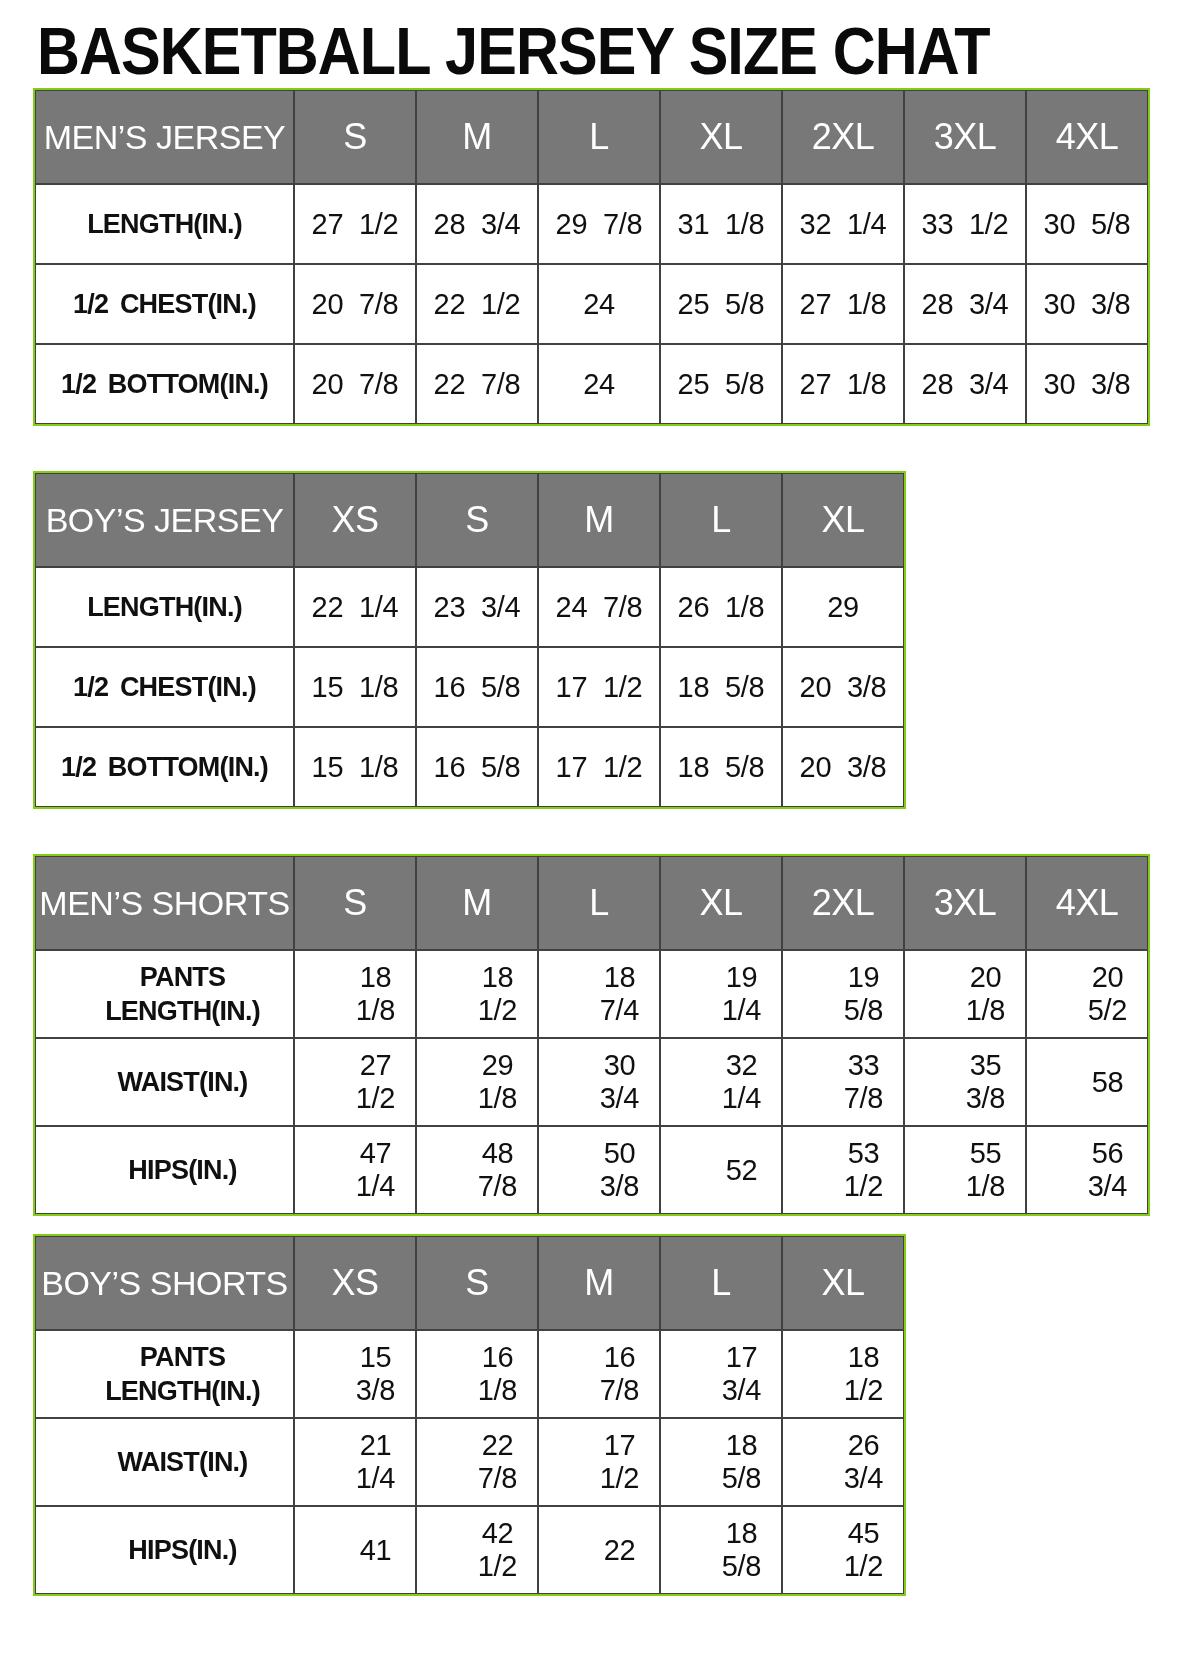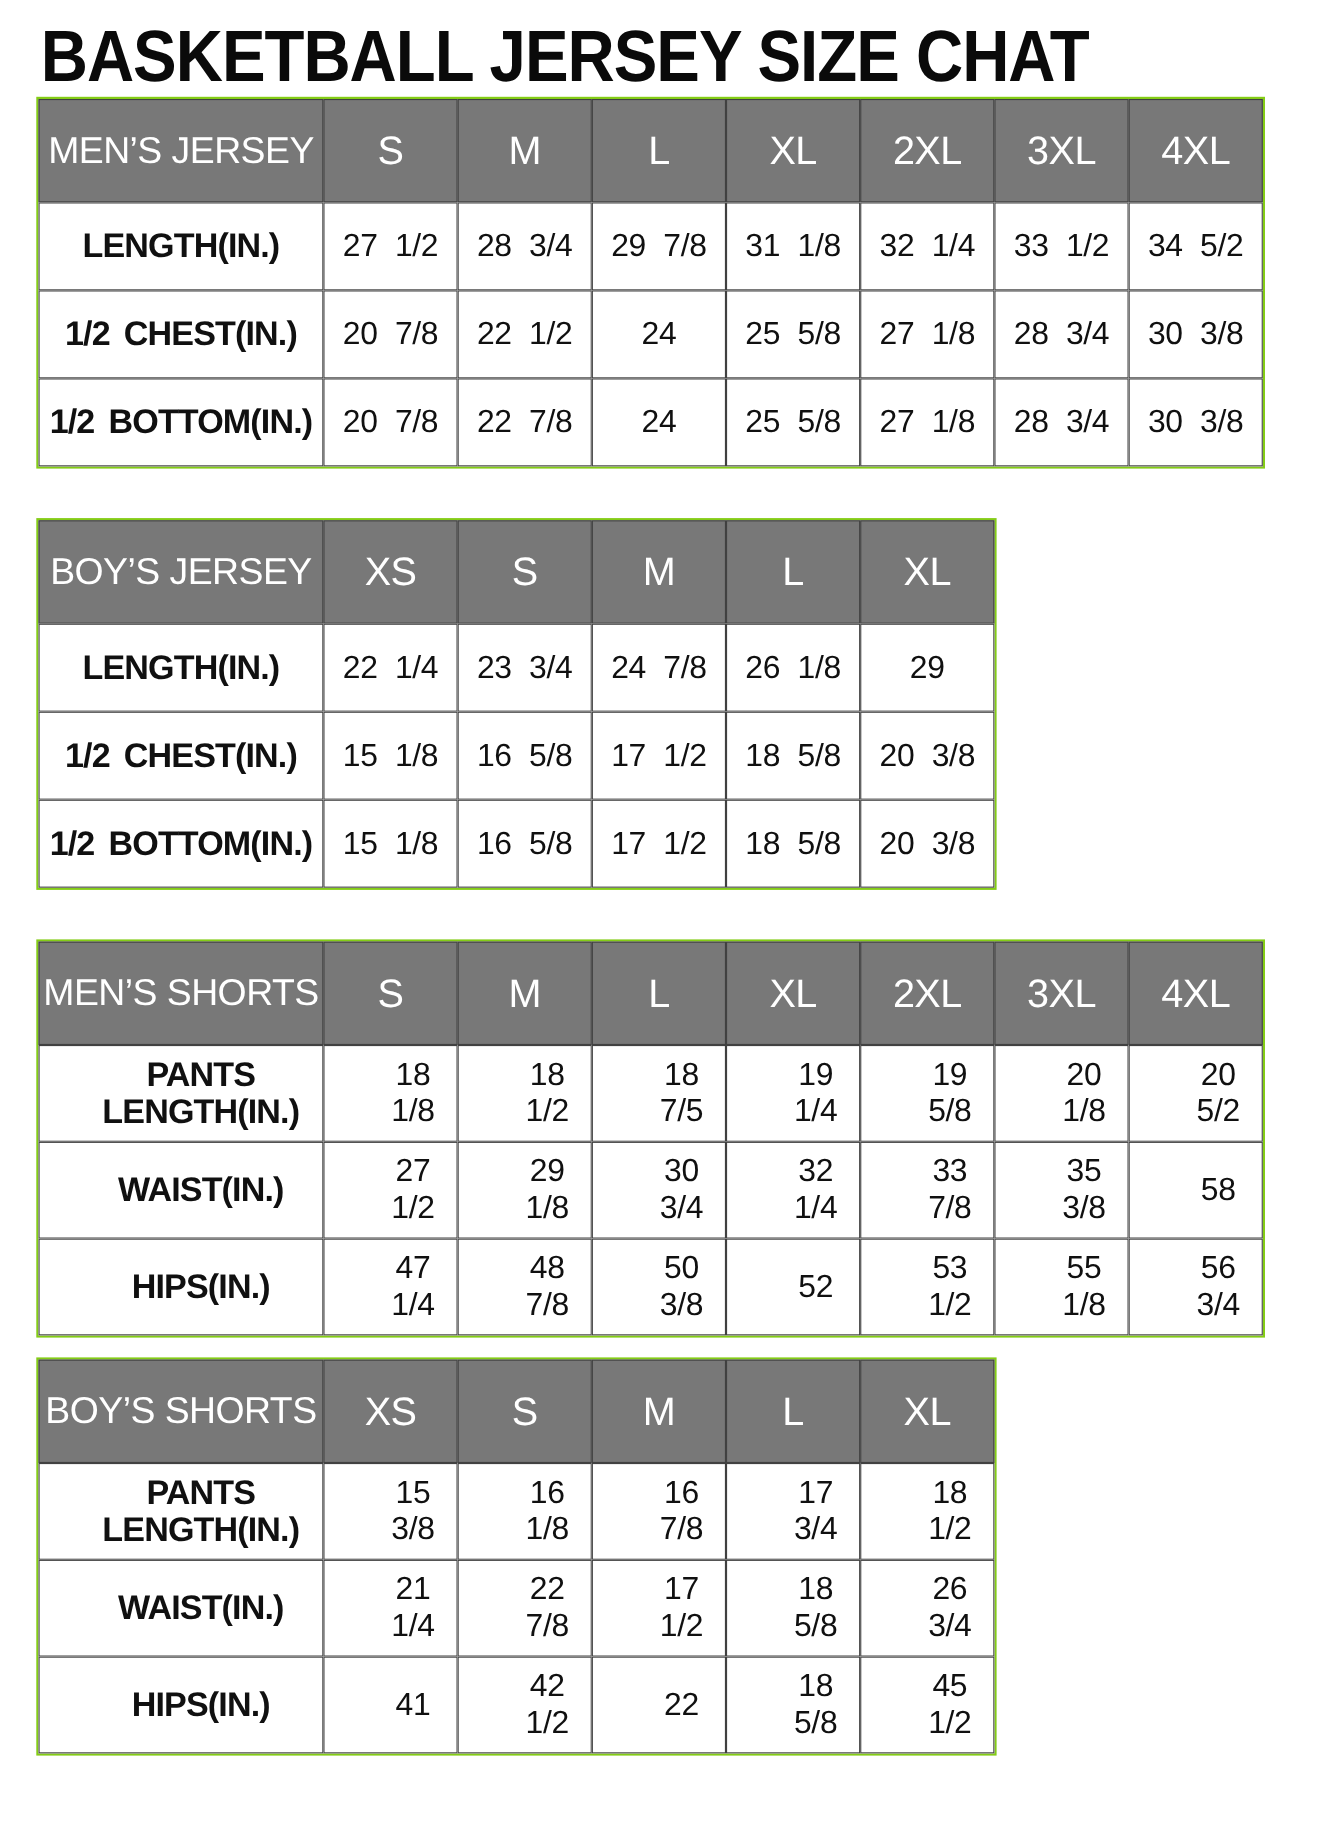--- a/index.html
+++ b/index.html
@@ -42,21 +42,21 @@
     font-size:36px; font-weight:400;
     height:90px; letter-spacing:-0.5px;
   }
   table.size-table th.label-head { font-size:34px; }
   table.size-table td {
     background:#ffffff;
     font-size:29px; font-weight:400; color:#101010;
     height:76px; word-spacing:8px; letter-spacing:-0.3px;
   }
   table.size-table td.row-label {
-    font-size:31px; font-weight:700;
+    font-size:27px; font-weight:700;
     word-spacing:5px; letter-spacing:-0.8px;
     line-height:34px; padding:0 6px;
   }
   table.size-table.gap-lg { margin-bottom:45px; }
   table.size-table.gap-sm { margin-bottom:18px; }
   table.size-table.shorts td { height:84px;padding-left:42px; }
 </style>
 </head>
 <body>
 
@@ -90,21 +90,21 @@
     </thead>
     <tbody>
       <tr>
         <td class="row-label">LENGTH(IN.)</td>
         <td>27 1/2</td>
         <td>28 3/4</td>
         <td>29 7/8</td>
         <td>31 1/8</td>
         <td>32 1/4</td>
         <td>33 1/2</td>
-        <td>34 5/2</td>
+        <td>30 5/8</td>
       </tr>
       <tr>
         <td class="row-label">1/2 CHEST(IN.)</td>
         <td>20 7/8</td>
         <td>22 1/2</td>
         <td>24</td>
         <td>25 5/8</td>
         <td>27 1/8</td>
         <td>28 3/4</td>
         <td>30 3/8</td>
@@ -190,21 +190,21 @@
         <th>2XL</th>
         <th>3XL</th>
         <th>4XL</th>
       </tr>
     </thead>
     <tbody>
       <tr>
         <td class="row-label">PANTS LENGTH(IN.)</td>
         <td>18 1/8</td>
         <td>18 1/2</td>
-        <td>18 7/5</td>
+        <td>18 7/4</td>
         <td>19 1/4</td>
         <td>19 5/8</td>
         <td>20 1/8</td>
         <td>20 5/2</td>
       </tr>
       <tr>
         <td class="row-label">WAIST(IN.)</td>
         <td>27 1/2</td>
         <td>29 1/8</td>
         <td>30 3/4</td>

